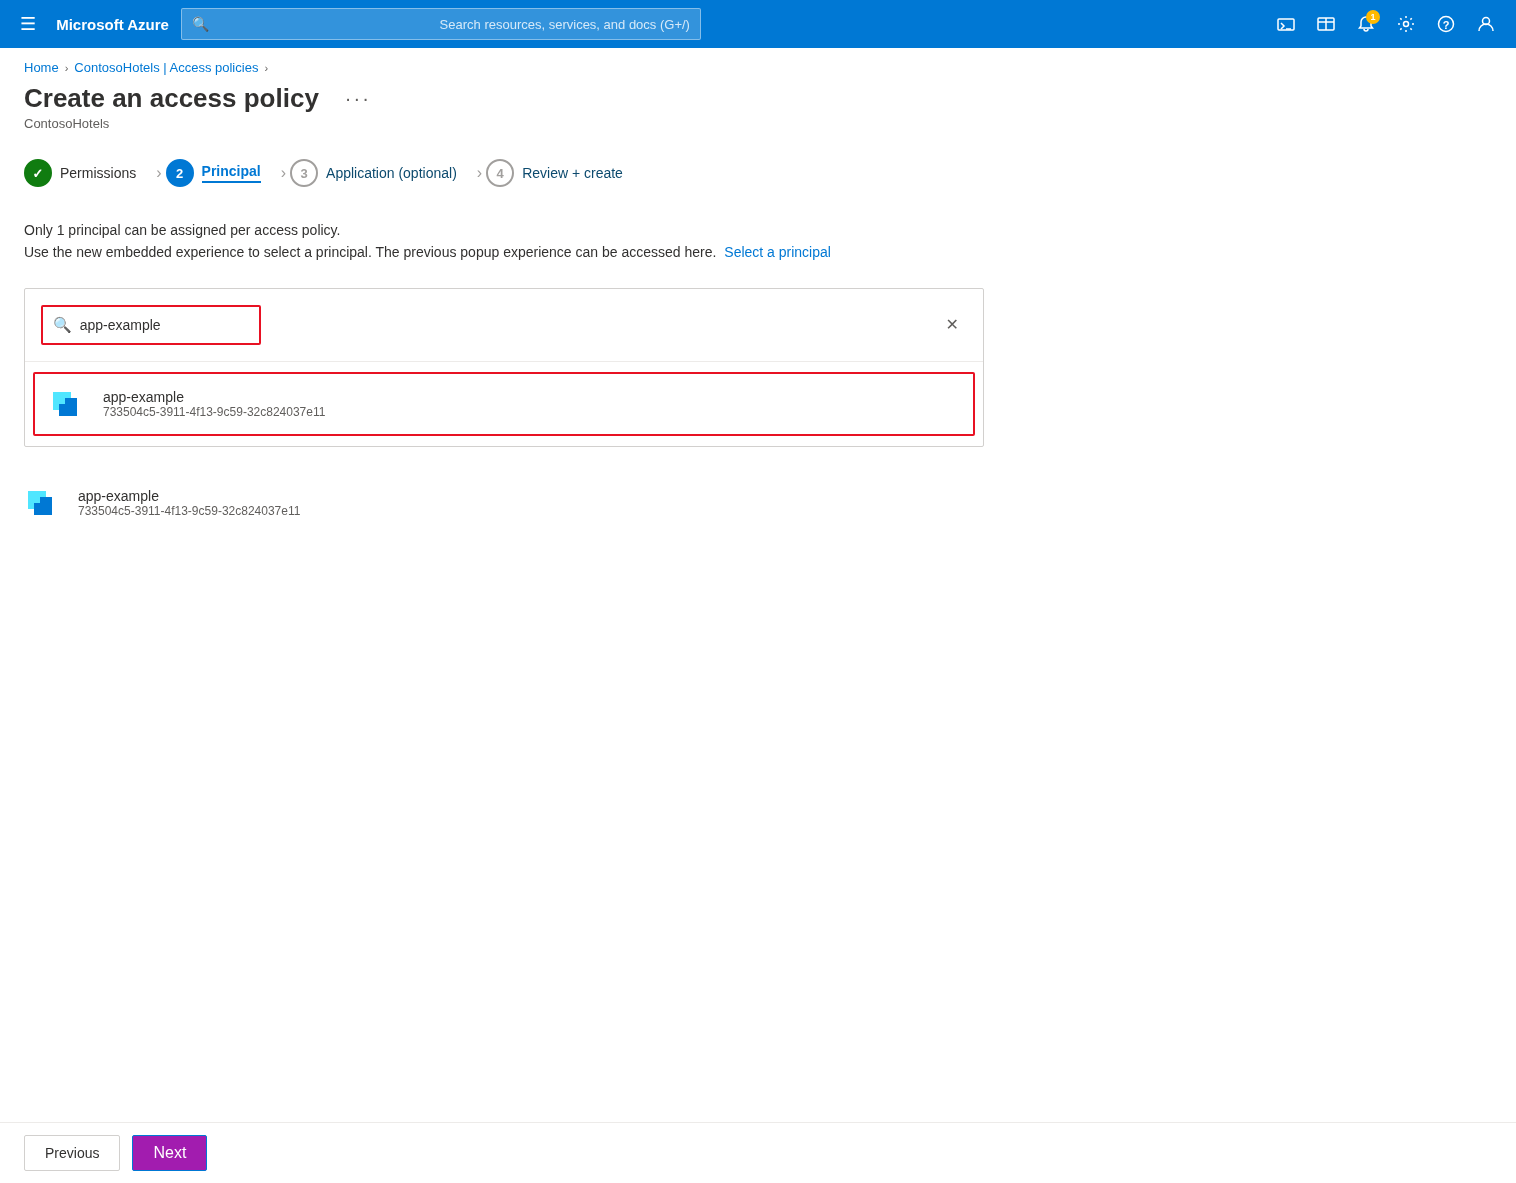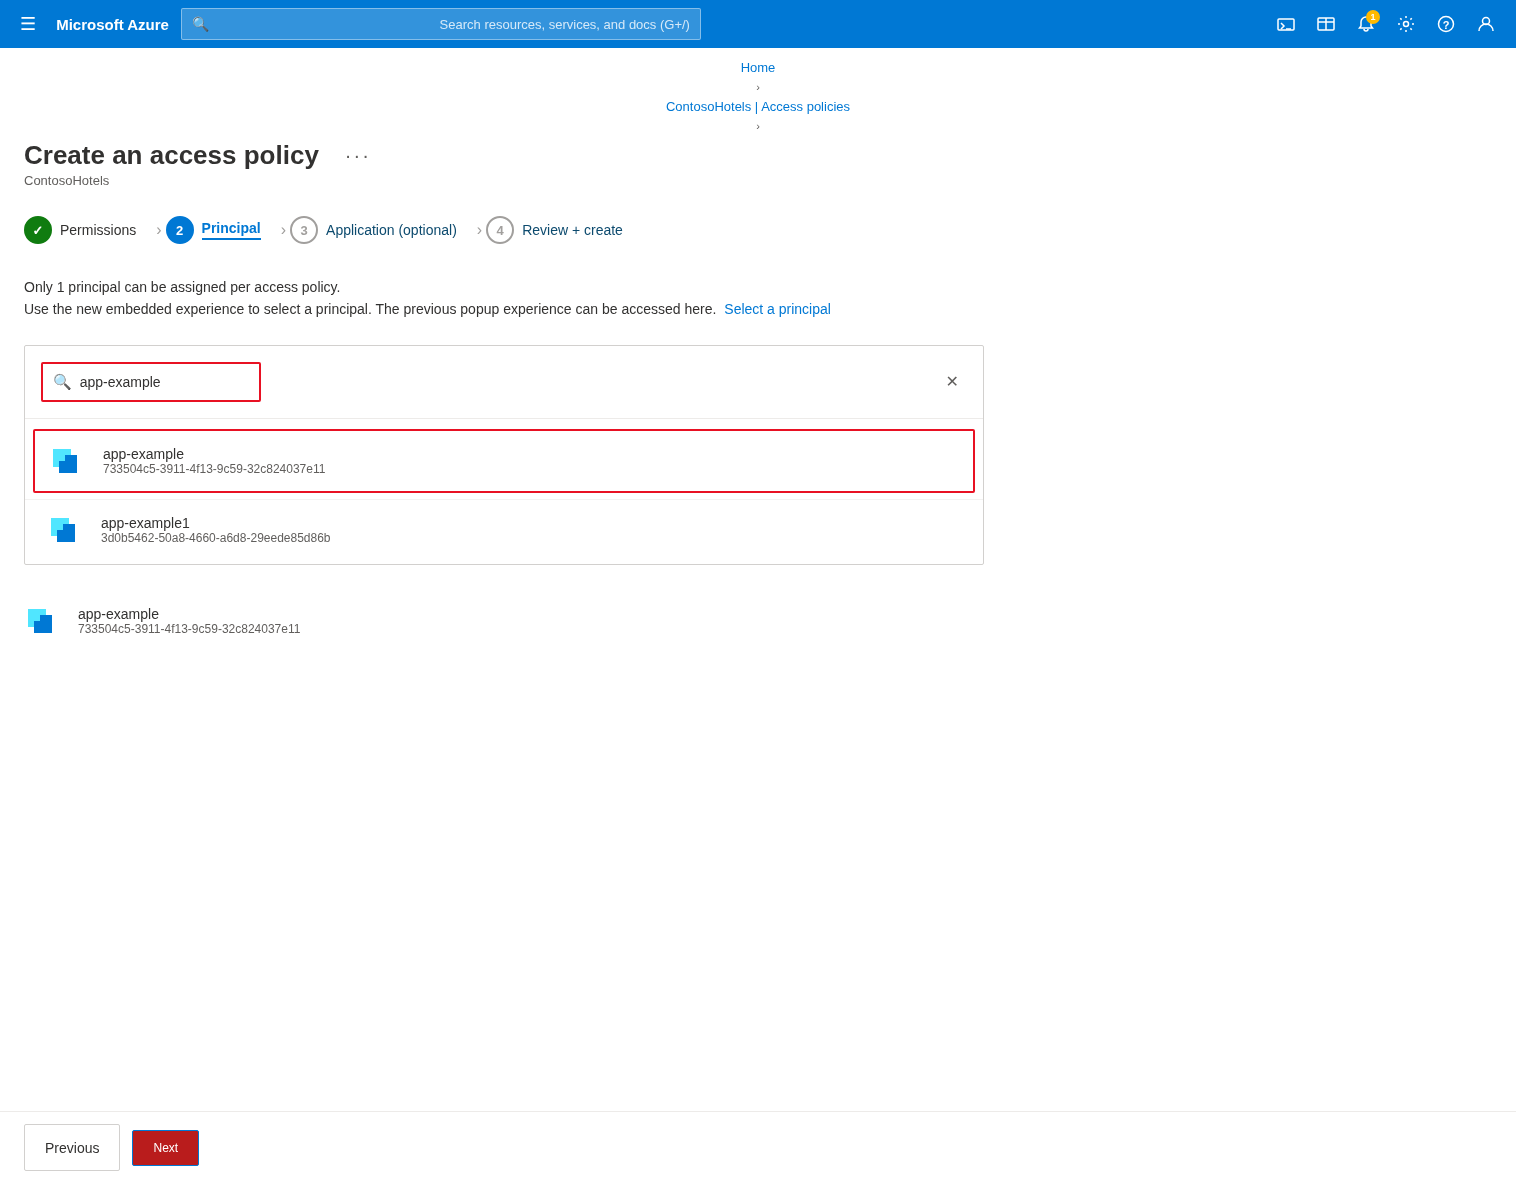--- a/index.html
+++ b/index.html
@@ -85,21 +85,20 @@
     }
 
     
     .breadcrumb {
       padding: 12px 24px 0;
       display: flex;
       align-items: center;
       gap: 6px;
       font-size: 13px;
       color: #0078d4;
-      flex-direction: column;
     }
     .breadcrumb a { color: #0078d4; text-decoration: none; }
     .breadcrumb-sep { color: #605e5c; font-size: 11px; }
 
     
     .page-header {
       padding: 8px 24px 0;
       display: flex;
       align-items: center;
       gap: 20px;
@@ -286,28 +285,28 @@
       gap: 12px;
     }
     .btn-previous {
       padding: 6px 20px;
       border: 1px solid #d2d0ce;
       background: white;
       color: #323130;
       font-size: 14px;
       cursor: pointer;
       border-radius: 2px;
-      height: 47px;
+      height: 36px;
     }
     .btn-next {
       padding: 6px 20px;
       border: 1px solid #0078d4;
-      background: #b91c1c;
-      color: white;
-      font-size: 12px;
+      background: #a21caf;
+      color: white;
+      font-size: 16px;
       cursor: pointer;
       border-radius: 2px;
       height: 36px;
     }
 
     
     .azure-app-icon {
       width: 40px;
       height: 40px;
     }
@@ -436,36 +435,20 @@
               <rect x="4" y="8" width="12" height="12" fill="#50e6ff"></rect>
             </svg>
           </div>
           <div class="result-text">
             <div class="result-name">app-example</div>
             <div class="result-id">733504c5-3911-4f13-9c59-32c824037e11</div>
           </div>
         </div>
       </div>
 
-      <div>
-        <div style="display:flex;align-items:center;padding:10px 22px;gap:14px;border-top:1px solid #f3f2f1;">
-          <div class="app-icon">
-            <svg class="azure-app-icon" viewBox="0 0 40 40" xmlns="http://www.w3.org/2000/svg">
-              <rect x="0" y="0" width="40" height="40" fill="white"></rect>
-              <rect x="4" y="8" width="18" height="18" fill="#50e6ff"></rect>
-              <rect x="10" y="14" width="18" height="18" fill="#0078d4"></rect>
-              <rect x="4" y="8" width="12" height="12" fill="#50e6ff"></rect>
-            </svg>
-          </div>
-          <div class="result-text">
-            <div class="result-name">app-example1</div>
-            <div class="result-id">3d0b5462-50a8-4660-a6d8-29eede85d86b</div>
-          </div>
-        </div>
-      </div>
     </div>
   </div>
 
   <div class="selected-section">
     <div class="selected-item">
       <div class="app-icon">
         <svg class="azure-app-icon" viewBox="0 0 40 40" xmlns="http://www.w3.org/2000/svg">
           <rect x="0" y="0" width="40" height="40" fill="white"></rect>
           <rect x="4" y="8" width="18" height="18" fill="#50e6ff"></rect>
           <rect x="10" y="14" width="18" height="18" fill="#0078d4"></rect>

